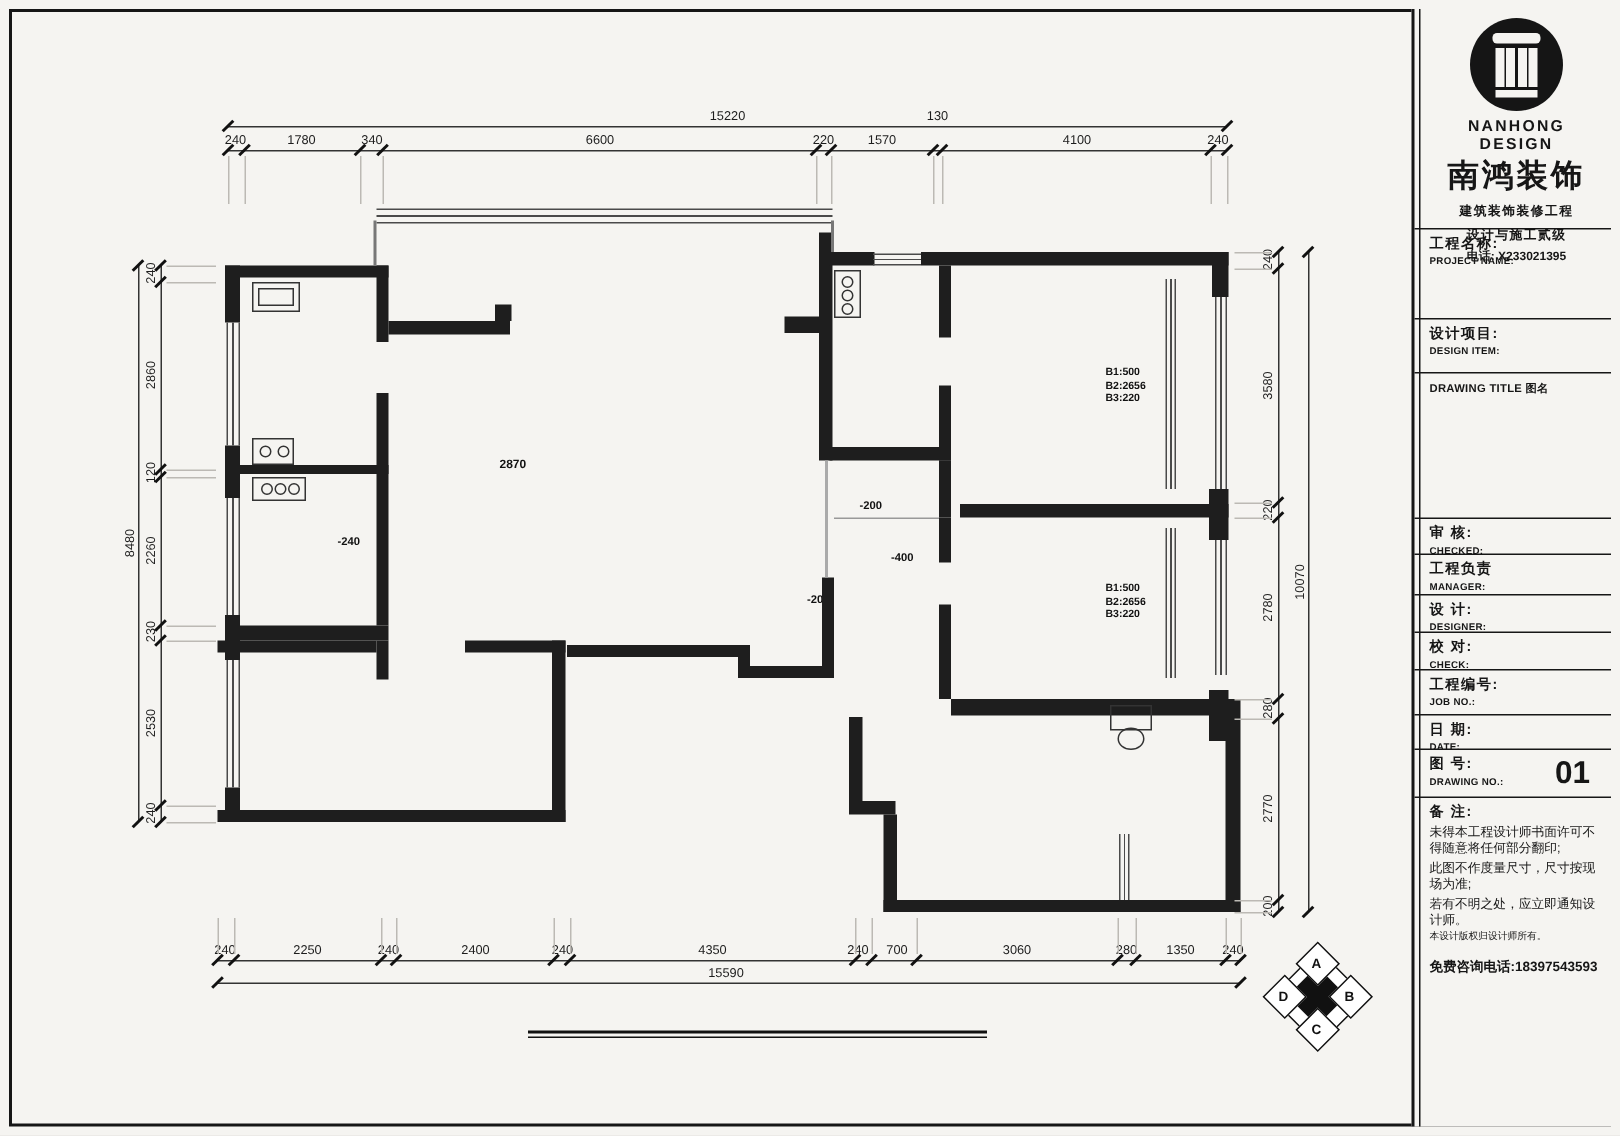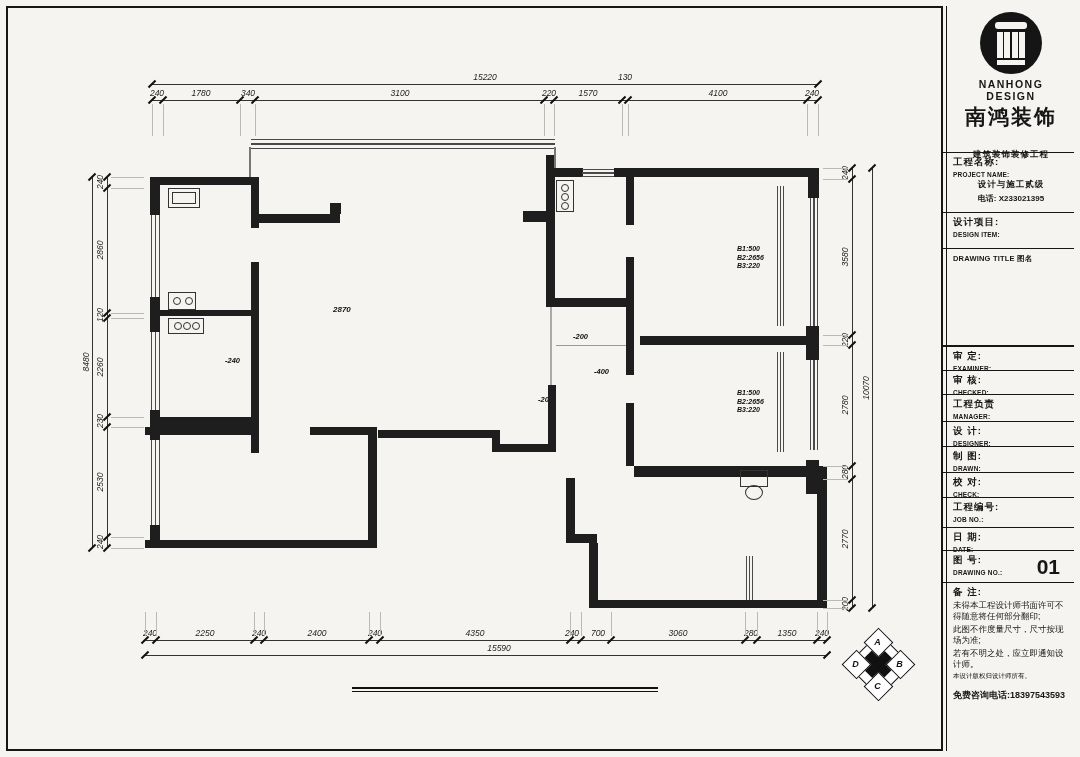--- a/index.html
+++ b/index.html
@@ -1,19 +1,19 @@
 <!DOCTYPE html>
 <html><head>
 <meta charset="utf-8">
 <style>
   html,body{margin:0;padding:0;width:1080px;height:757px;overflow:hidden;
     font-family:"Liberation Sans","DejaVu Sans",sans-serif;background:#dcdad6;}
   #sheet{position:absolute;inset:0;background:#f5f4f1;}
   #frame{position:absolute;left:6px;top:6px;right:6px;bottom:6px;border:2px solid #161616;}
-  #plan{position:absolute;inset:0;font-style:italic;}
+  #plan{position:absolute;inset:0;}
   .wall{position:absolute;background:#1e1e1e;}
   .winH{position:absolute;border-top:1px solid #4a4a4a;border-bottom:1px solid #4a4a4a;
     background:linear-gradient(to bottom,transparent 40%,#4a4a4a 40%,#4a4a4a 60%,transparent 60%);}
   .winV{position:absolute;border-left:1px solid #4a4a4a;border-right:1px solid #4a4a4a;
     background:linear-gradient(to right,transparent 40%,#4a4a4a 40%,#4a4a4a 60%,transparent 60%);}
   .tick{position:absolute;width:10px;height:2px;background:#111;transform:rotate(-45deg);}
   .gln{position:absolute;background:#bcb9b4;}
   .ln{position:absolute;}
   .box{position:absolute;border:1px solid #333;background:transparent;}
   .circ{position:absolute;border:1px solid #333;border-radius:50%;}
@@ -44,59 +44,59 @@
   .en{font-size:6.5px;font-weight:bold;margin-top:2px;letter-spacing:.2px;}
   
   #logo-sec{height:146px;text-align:center;padding-top:6px;}
   #logo-disc{width:62px;height:62px;border-radius:50%;background:#151515;margin:0 auto;position:relative;}
   #logo-disc .cap{position:absolute;left:15px;top:10px;width:32px;height:7px;background:#f5f4f1;border-radius:3px;}
   #logo-disc .bars{position:absolute;left:17px;top:20px;width:28px;height:26px;display:flex;justify-content:space-between;}
   #logo-disc .bars div{width:6px;background:#f5f4f1;}
   #logo-disc .base{position:absolute;left:17px;top:48px;width:28px;height:5px;background:#f5f4f1;}
   .brand-en{font-size:10.5px;font-weight:bold;letter-spacing:1.5px;margin-top:4px;}
   .brand-cn{font-size:21px;font-weight:bold;letter-spacing:2px;margin-top:1px;}
-  .brand-sub{font-size:8.5px;font-weight:bold;margin-top:18px;letter-spacing:1px;}
+  .brand-sub{font-size:8.5px;font-weight:bold;margin-top:4px;letter-spacing:1px;}
   .brand-phone{font-size:8px;font-weight:bold;margin-top:2px;}
   #dno-val{font-size:21px;font-weight:bold;position:absolute;right:14px;top:4px;}
   .note-line{font-size:8.5px;font-weight:normal;line-height:1.35;margin-top:1px;}
   .note-small{font-size:6.5px;}
   .note-hot{font-size:9px;font-weight:bold;margin-top:8px;}
 </style>
 </head>
 <body>
 
 <div id="sheet">
   <div id="frame"></div>
 
   <div id="plan">
 
     <span class="dim dimh" style="left:485px;top:72px">15220</span>
     <span class="dim dimh" style="left:157px;top:88px">240</span>
     <span class="dim dimh" style="left:201px;top:88px">1780</span>
     <span class="dim dimh" style="left:248px;top:88px">340</span>
-    <span class="dim dimh" style="left:400px;top:88px">3100</span>
+    <span class="dim dimh" style="left:400px;top:88px">6600</span>
     <span class="dim dimh" style="left:549px;top:88px">220</span>
     <span class="dim dimh" style="left:588px;top:88px">1570</span>
     <span class="dim dimh" style="left:625px;top:72px">130</span>
     <span class="dim dimh" style="left:718px;top:88px">4100</span>
     <span class="dim dimh" style="left:812px;top:88px">240</span>
 
     <span class="dim dimh" style="left:150px;top:628px">240</span>
     <span class="dim dimh" style="left:205px;top:628px">2250</span>
     <span class="dim dimh" style="left:259px;top:628px">240</span>
     <span class="dim dimh" style="left:317px;top:628px">2400</span>
     <span class="dim dimh" style="left:375px;top:628px">240</span>
     <span class="dim dimh" style="left:475px;top:628px">4350</span>
     <span class="dim dimh" style="left:572px;top:628px">240</span>
     <span class="dim dimh" style="left:598px;top:628px">700</span>
     <span class="dim dimh" style="left:678px;top:628px">3060</span>
     <span class="dim dimh" style="left:751px;top:628px">280</span>
     <span class="dim dimh" style="left:787px;top:628px">1350</span>
     <span class="dim dimh" style="left:822px;top:628px">240</span>
-    <span class="dim dimh" style="left:499px;top:643px">15590</span>
+    <span class="dim dimh" style="left:484px;top:643px">15590</span>
 
     <span class="dim dimv" style="left:86px;top:362px">8480</span>
     <span class="dim dimv" style="left:100px;top:182px">240</span>
     <span class="dim dimv" style="left:100px;top:250px">2860</span>
     <span class="dim dimv" style="left:100px;top:315px">120</span>
     <span class="dim dimv" style="left:100px;top:367px">2260</span>
     <span class="dim dimv" style="left:100px;top:421px">230</span>
     <span class="dim dimv" style="left:100px;top:482px">2530</span>
     <span class="dim dimv" style="left:100px;top:542px">240</span>
 
@@ -328,39 +328,31 @@
       <div class="cn">工程名称:</div>
       <div class="en">PROJECT NAME:</div>
     </div>
     <div class="sec" style="height:36px">
       <div class="cn">设计项目:</div>
       <div class="en">DESIGN ITEM:</div>
     </div>
     <div class="sec" style="height:97px">
       <div class="en" style="font-size:7.5px">DRAWING TITLE 图名</div>
     </div>
-    <div class="sec bt2" style="height:25px">
-      <div class="cn">审  定:</div>
-      <div class="en">EXAMINER:</div>
-    </div>
     <div class="sec" style="height:24px">
       <div class="cn">审  核:</div>
       <div class="en">CHECKED:</div>
     </div>
     <div class="sec" style="height:27px">
       <div class="cn">工程负责</div>
       <div class="en">MANAGER:</div>
     </div>
     <div class="sec" style="height:25px">
       <div class="cn">设  计:</div>
       <div class="en">DESIGNER:</div>
-    </div>
-    <div class="sec" style="height:26px">
-      <div class="cn">制  图:</div>
-      <div class="en">DRAWN:</div>
     </div>
     <div class="sec" style="height:25px">
       <div class="cn">校  对:</div>
       <div class="en">CHECK:</div>
     </div>
     <div class="sec" style="height:30px">
       <div class="cn">工程编号:</div>
       <div class="en">JOB NO.:</div>
     </div>
     <div class="sec" style="height:23px">

